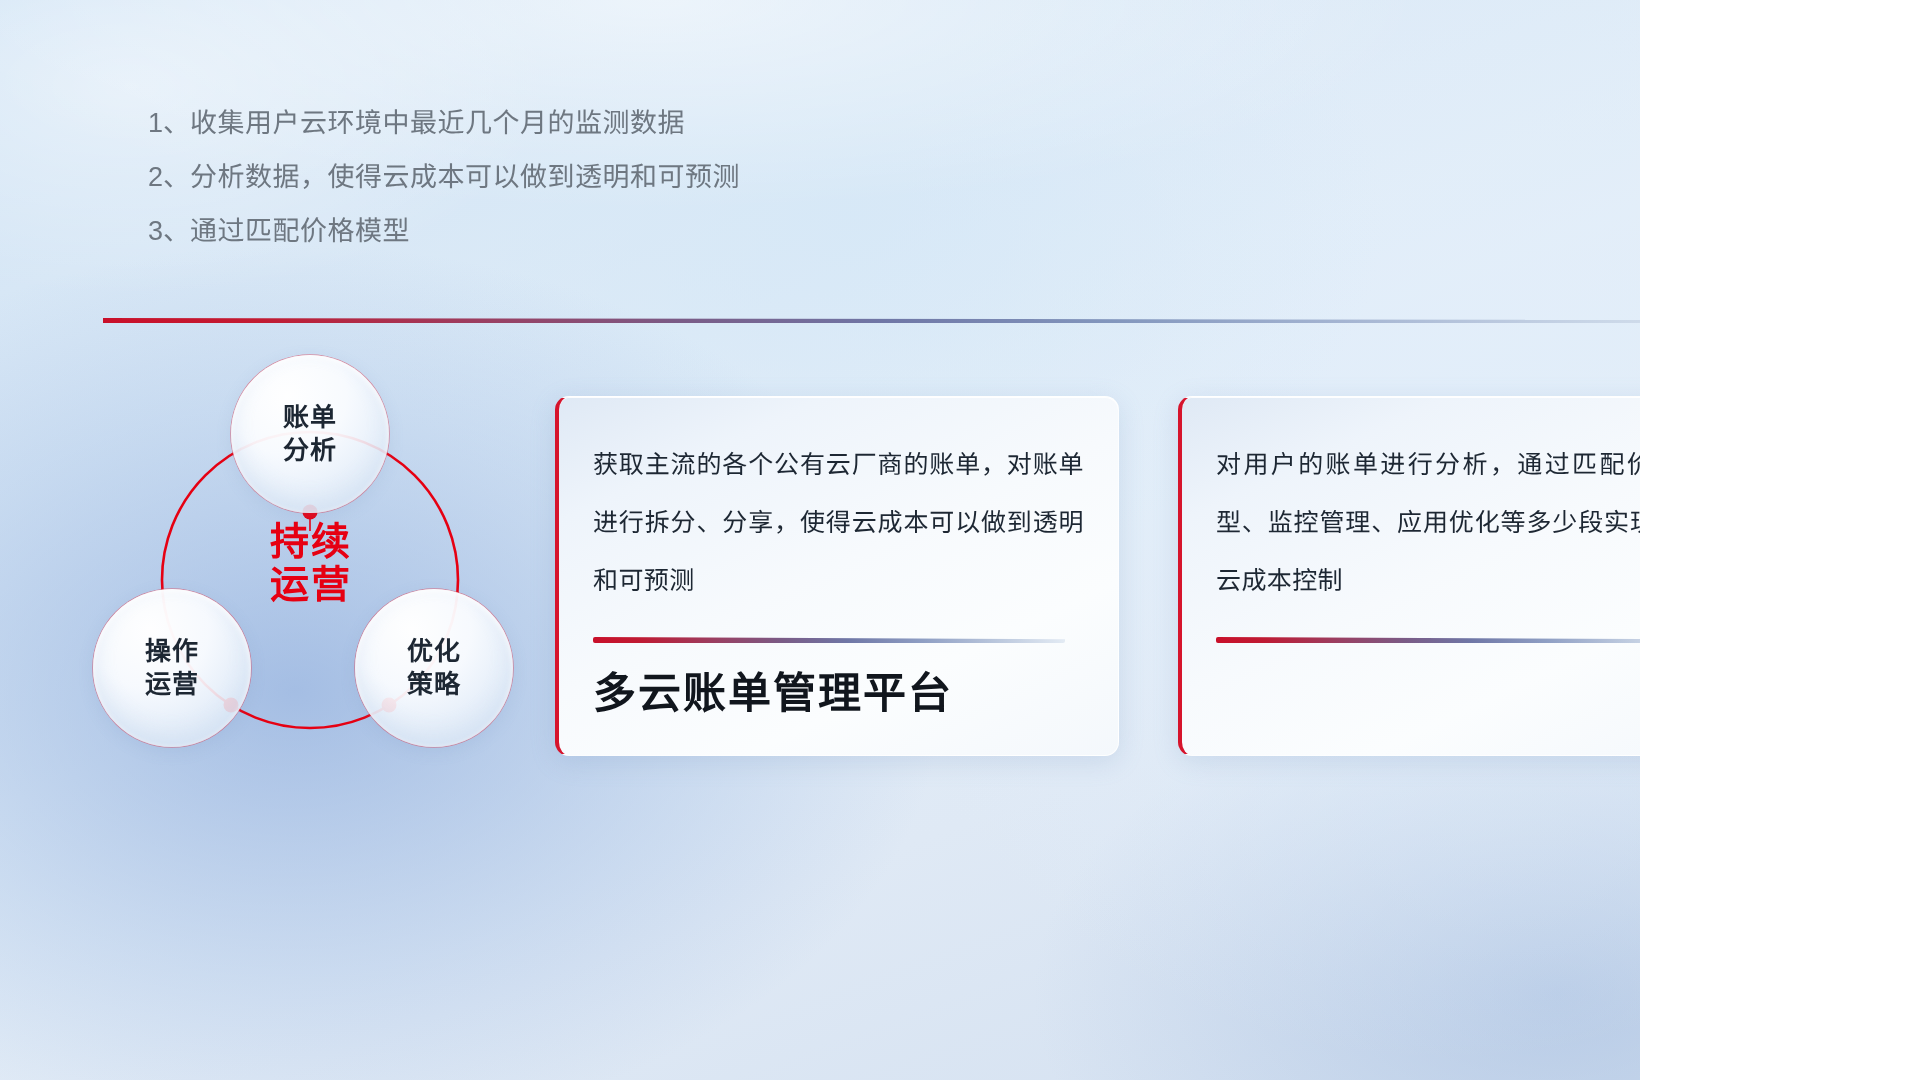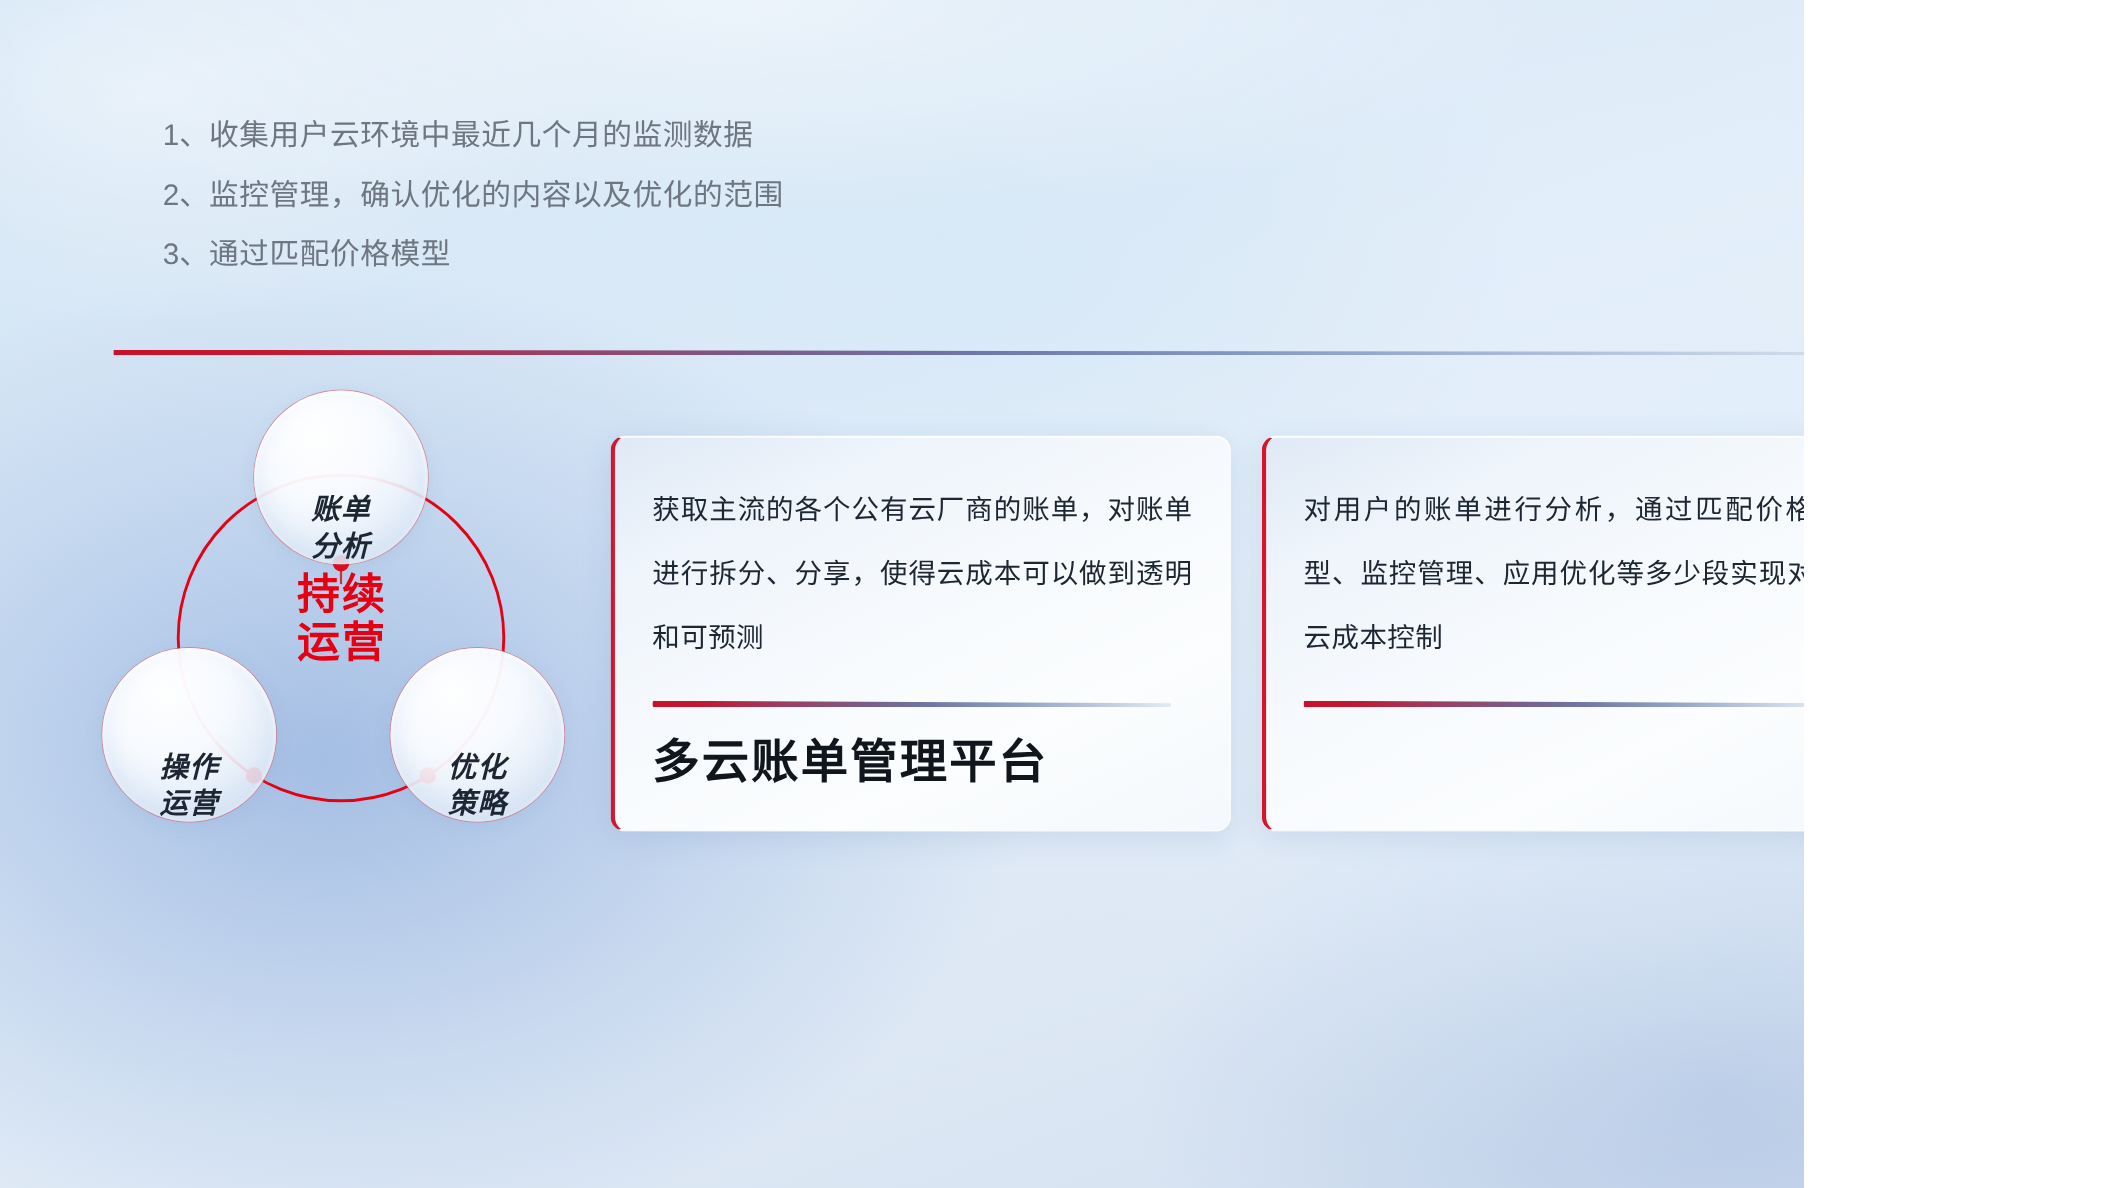--- a/index.html
+++ b/index.html
@@ -89,23 +89,22 @@
   .bubble {
     position: absolute;
     border-radius: 50%;
     background:
       radial-gradient(circle at 36% 26%, rgba(255,255,255,0.99) 0%, rgba(250,252,255,0.95) 38%, rgba(234,242,251,0.86) 70%, rgba(222,234,248,0.80) 100%);
     box-shadow: inset 0 2px 6px rgba(255,255,255,0.95),
                 inset 0 -10px 22px rgba(197,216,238,0.45),
                 0 4px 16px rgba(120,150,190,0.16);
     display: flex;
     align-items: center;
-    justify-content: flex-end;
+    justify-content: center;
     flex-direction: column;
-    font-style: italic;
   }
   .bubble-label {
     text-align: center;
     font-size: 26px;
     line-height: 33px;
     font-weight: bold;
     color: #1d2733;
     letter-spacing: 1px;
     white-space: pre-line;
   }
@@ -129,21 +128,21 @@
   }
 
   
   .cards {
     position: absolute;
     left: 555px;
     top: 396px;
     width: 1300px;
     height: 360px;
     display: flex;
-    gap: 28px;
+    gap: 59px;
     z-index: 6;
   }
   .card {
     position: relative;
     width: 564px;
     height: 360px;
     border-radius: 14px;
     background: linear-gradient(155deg, #dfe9f5 0%, #eef4fb 20%, #f7fafd 48%, #fbfdfe 72%, #f4f8fc 100%);
     border: 1px solid rgba(255,255,255,0.9);
     border-left: 4px solid #d6142c;
@@ -188,21 +187,21 @@
 
 <div class="slide">
 
   <div class="steps">
 
     <div class="steps-col left">
       <div class="step-item">
         <span class="step-num">1、</span><span>收集用户云环境中最近几个月的监测数据</span>
       </div>
       <div class="step-item">
-        <span class="step-num">2、</span><span>监控管理，确认优化的内容以及优化的范围</span>
+        <span class="step-num">2、</span><span>分析数据，使得云成本可以做到透明和可预测</span>
       </div>
       <div class="step-item">
         <span class="step-num">3、</span><span>通过匹配价格模型</span>
       </div>
     </div>
 
 
   </div>
 
   <div class="divider">

